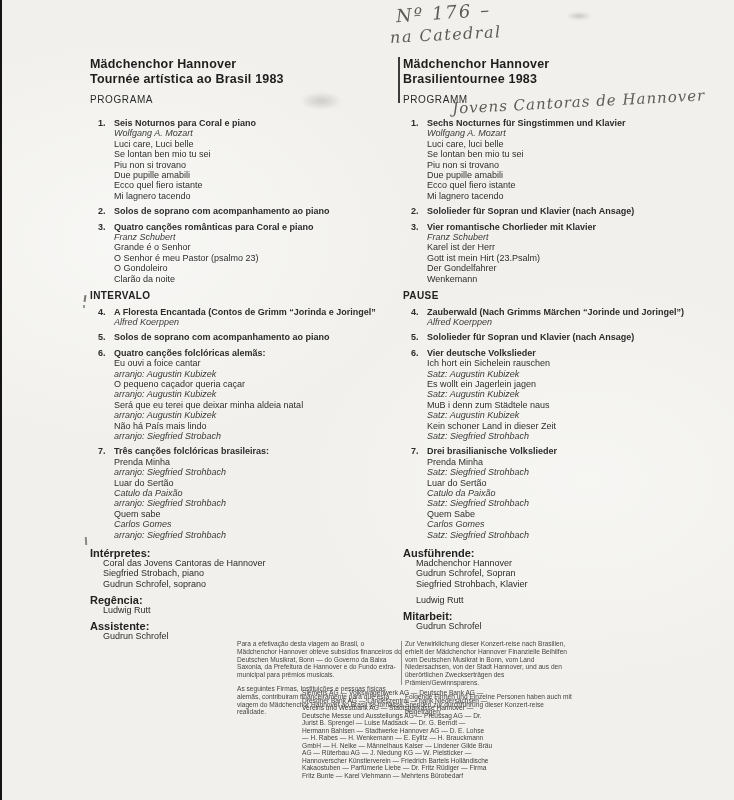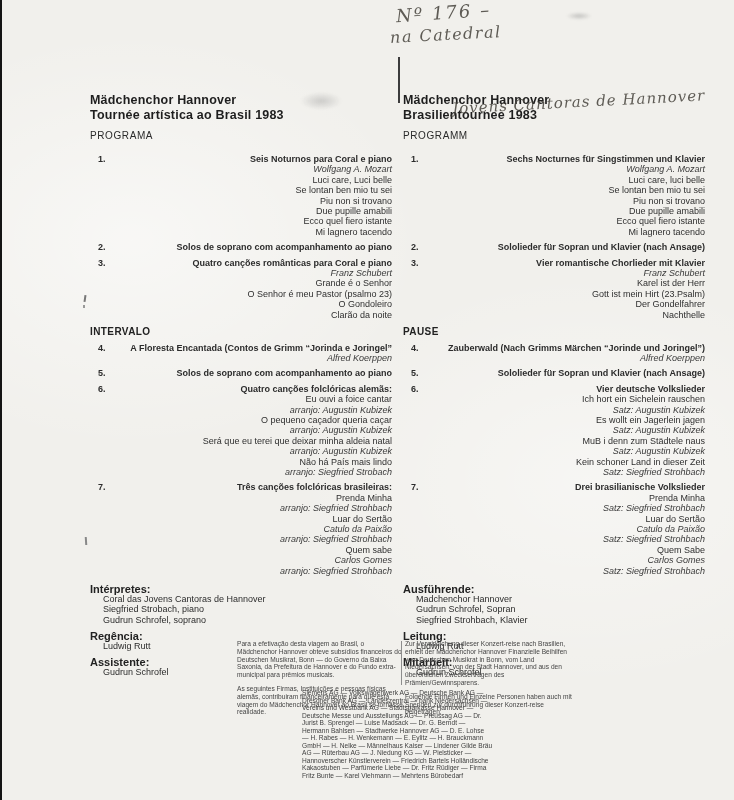--- a/index.html
+++ b/index.html
@@ -10,30 +10,30 @@
     color:#2c2c2c;
   }
   .page{position:absolute;inset:0;
     background:
       radial-gradient(ellipse 420px 300px at 18% 30%, rgba(255,255,255,.5), transparent 70%),
       radial-gradient(ellipse 420px 300px at 80% 60%, rgba(255,255,255,.4), transparent 70%),
       #f1f0ec;}
   .edge-bar{position:absolute;left:0;top:0;width:2px;height:800px;background:#141414;}
 
   
-  .col{position:absolute;top:57px;width:302px;margin-top:36px;}
+  .col{position:absolute;top:57px;width:302px;}
   .col-left{left:90px;}
   .col-right{left:403px;}
   .col-title{font-size:12.5px;font-weight:bold;line-height:15px;color:#1e1e1e;letter-spacing:.2px;}
   .prog-label{font-size:10px;letter-spacing:.6px;margin-top:7px;color:#2a2a2a;}
   .items{margin-top:13px;font-size:9px;line-height:10.4px;}
   .items > :first-child{margin-top:0;}
   .prog-item{display:flex;margin-top:5px;padding-left:8px;}
   .num{flex:none;width:16px;font-weight:bold;}
-  .prog-body{flex:1;text-align:right;}
+  .prog-body{flex:1;}
   .prog-title{font-weight:bold;}
   .line{color:#2f2f2f;}
   .line.it{font-style:italic;color:#3a3a3a;}
   .sec-heading{margin-top:7px;font-size:10px;font-weight:bold;letter-spacing:.4px;color:#222;}
   .credits{margin-top:8px;}
   .credit{margin-top:6px;font-size:9px;line-height:10.2px;}
   .credit-label{font-weight:bold;font-size:11px;color:#222;}
   .credit-lines{padding-left:13px;}
 
   
@@ -203,21 +203,21 @@
           </div>
         </div>
         <div class="prog-item">
           <div class="num">3.</div>
           <div class="prog-body">
             <div class="prog-title">Vier romantische Chorlieder mit Klavier</div>
             <div class="line it">Franz Schubert</div>
             <div class="line">Karel ist der Herr</div>
             <div class="line">Gott ist mein Hirt (23.Psalm)</div>
             <div class="line">Der Gondelfahrer</div>
-            <div class="line">Nachthelle</div>
+            <div class="line">Wenkemann</div>
           </div>
         </div>
         <div class="sec-heading">PAUSE</div>
         <div class="prog-item">
           <div class="num">4.</div>
           <div class="prog-body">
             <div class="prog-title">Zauberwald (Nach Grimms Märchen “Jorinde und Joringel”)</div>
             <div class="line it">Alfred Koerppen</div>
           </div>
         </div>
@@ -259,21 +259,20 @@
     <div class="credits">
         <div class="credit">
           <div class="credit-label">Ausführende:</div>
           <div class="credit-lines">
             <div class="credit-line">Madchenchor Hannover</div>
             <div class="credit-line">Gudrun Schrofel, Sopran</div>
             <div class="credit-line">Siegfried Strohbach, Klavier</div>
           </div>
         </div>
         <div class="credit">
-          <div class="credit-label">Leitung:</div>
           <div class="credit-lines">
             <div class="credit-line">Ludwig Rutt</div>
           </div>
         </div>
         <div class="credit">
           <div class="credit-label">Mitarbeit:</div>
           <div class="credit-lines">
             <div class="credit-line">Gudrun Schrofel</div>
           </div>
         </div>

